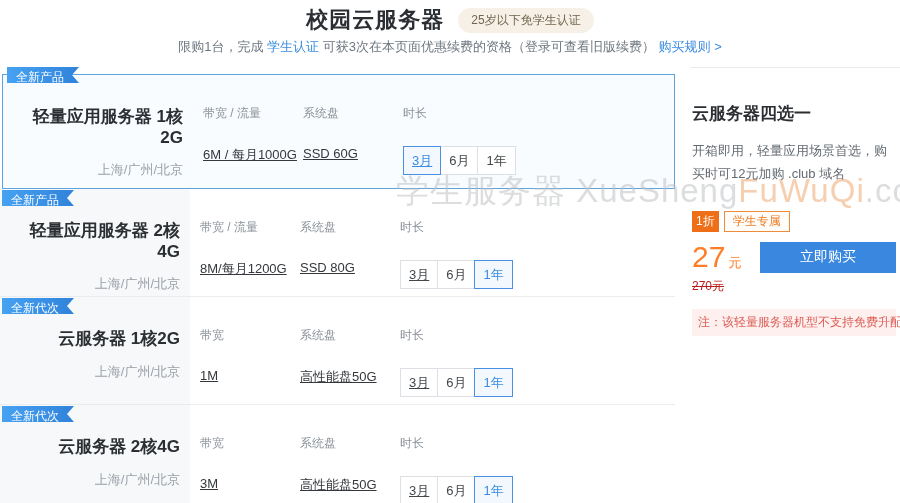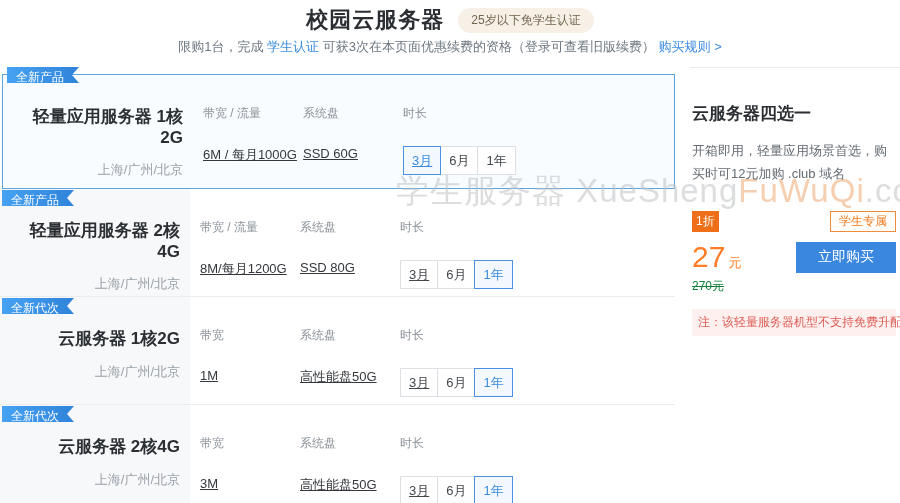--- a/index.html
+++ b/index.html
@@ -49,30 +49,30 @@
   .duration-btn { min-width:37px; height:29px; background:#fff; border:1px solid #dcdfe3;
     font-size:13px; color:#42474c; cursor:pointer; margin-left:-1px; padding:0 8px;
     font-family:inherit; }
   .duration-btn:first-child { margin-left:0;text-decoration:underline; }
   .duration-btn.selected { border:1px solid #4a90e2; color:#3b8ce0; background:#f2f8fe;
     position:relative; z-index:1; }
 
   
   .sb-title { font-size:17px; font-weight:bold; color:#2b2f33; margin-bottom:15px; }
   .sb-desc { font-size:13px; color:#5f6archeb; color:#646b72; line-height:1.75; }
-  .sb-badges { margin-top:25px; display:flex; align-items:center; gap:5px;justify-content:space-between; }
+  .sb-badges { margin-top:25px; display:flex; align-items:center; gap:5px; }
   .badge-discount { background:#ee6f17; color:#fff; font-size:12px; padding:2px 4px; }
   .badge-exclusive { border:1px solid #f0referee8c3c; border:1px solid #ef8c3c; color:#ee7c24;
     font-size:12px; padding:1px 8px; background:#fffdfa; }
   .sb-price-row { display:flex; justify-content:space-between; align-items:flex-start;
     margin-top:8px; }
   .price-num { font-size:30px; color:#ff7d26; font-weight:500; }
   .price-unit { font-size:13px; color:#ff7d26; margin-left:3px; }
-  .price-old { font-size:12px; color:#15803d; text-decoration:line-through; margin-top:4px; }
-  .buy-button { width:100px; height:31px; background:#3a87e0; color:#fff; border:none;
+  .price-old { font-size:12px; color:#b91c1c; text-decoration:line-through; margin-top:4px; }
+  .buy-button { width:136px; height:31px; background:#3a87e0; color:#fff; border:none;
     font-size:14px; cursor:pointer; margin-top:2px; font-family:inherit; }
   .sb-note { margin-top:14px; background:#fdf0ef; color:#dd5c54; font-size:12px;
     padding:5px 6px; white-space:nowrap; }
 
   
   .watermark { position:absolute; left:396px; top:169px; z-index:2; pointer-events:none;
     font-size:33px; white-space:nowrap; letter-spacing:1px; }
   .wm-gray { color:rgba(190,193,197,.55); }
   .wm-orange { color:rgba(238,160,98,.5); }
 </style>

